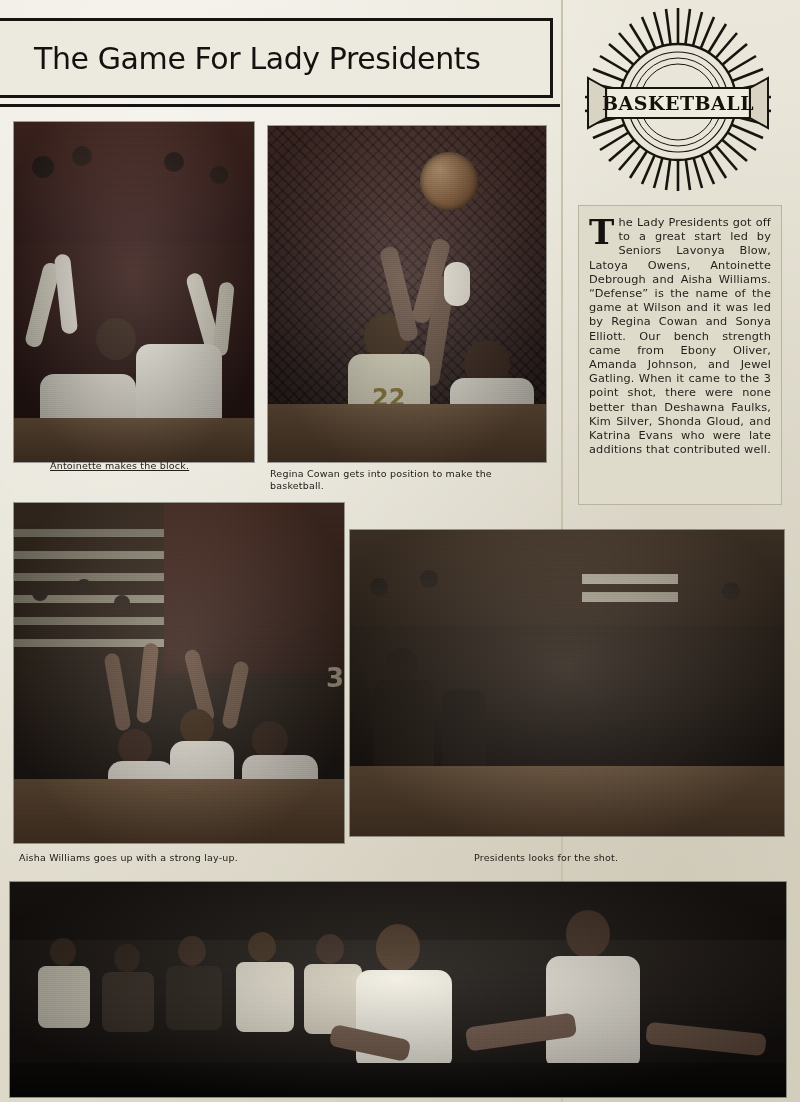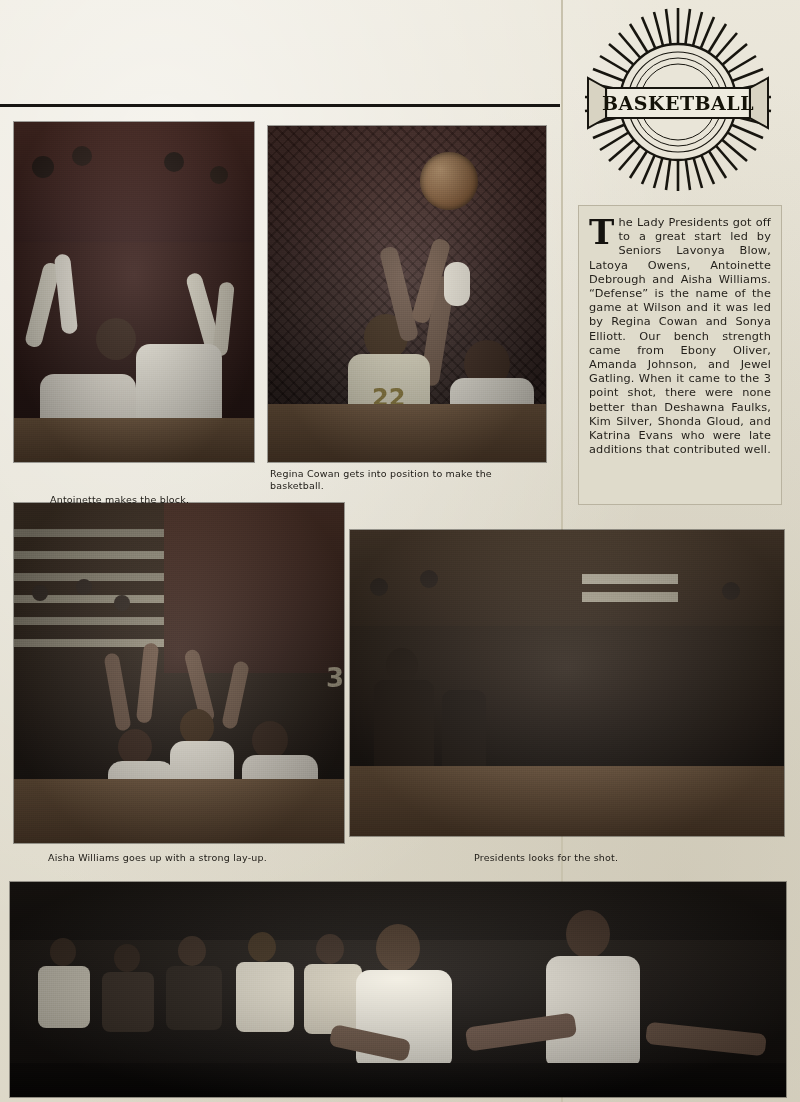--- a/index.html
+++ b/index.html
@@ -117,27 +117,27 @@
   .caption {
     position: absolute;
     font-family: "DejaVu Sans", sans-serif;
     font-size: 9.5px;
     line-height: 11.5px;
     color: #23201b;
     letter-spacing: 0.2px;
   }
 
   #photo1 { left: 14px;  top: 122px; width: 240px; height: 340px; }
-  #cap1   { left: 50px;  top: 494px; width: 210px; }
+  #cap1   { left: 50px;  top: 460px; width: 210px; text-decoration: underline; }
 
   #photo2 { left: 268px; top: 126px; width: 278px; height: 336px; }
   #cap2   { left: 270px; top: 468px; width: 276px; }
 
   #photo3 { left: 14px;  top: 503px; width: 330px; height: 340px; }
-  #cap3   { left: 48px;  top: 852px; width: 300px; }
+  #cap3   { left: 19px;  top: 852px; width: 300px; }
 
   #photo4 { left: 350px; top: 530px; width: 434px; height: 306px; }
   #cap4   { left: 474px; top: 852px; width: 260px; }
 
   #photo5 { left: 10px;  top: 882px; width: 776px; height: 215px; }
 
   
   .ph-base {
     position: absolute;
     inset: 0;
@@ -208,20 +208,23 @@
       repeating-linear-gradient(45deg, rgba(0,0,0,0.30) 0 2px, rgba(255,255,255,0.06) 2px 8px),
       repeating-linear-gradient(-45deg, rgba(0,0,0,0.30) 0 2px, rgba(255,255,255,0.05) 2px 8px);
     opacity: 0.55;
   }
 </style>
 </head>
 <body>
 
 <div id="page">
 
+  <div class="layer" id="title-block">
+    <div id="title-text">The Game For Lady Presidents</div>
+  </div>
   <div class="layer" id="title-rule"></div>
 
   <div class="layer" id="right-col-divider"></div>
 
   <div class="layer" id="badge">
     <svg width="212" height="186" viewBox="0 0 212 186">
       <g stroke="#17150f" stroke-width="2.6" stroke-linecap="butt">
 
         <line x1="106" y1="96" x2="106" y2="2"></line>
         <line x1="106" y1="96" x2="94" y2="3"></line>

